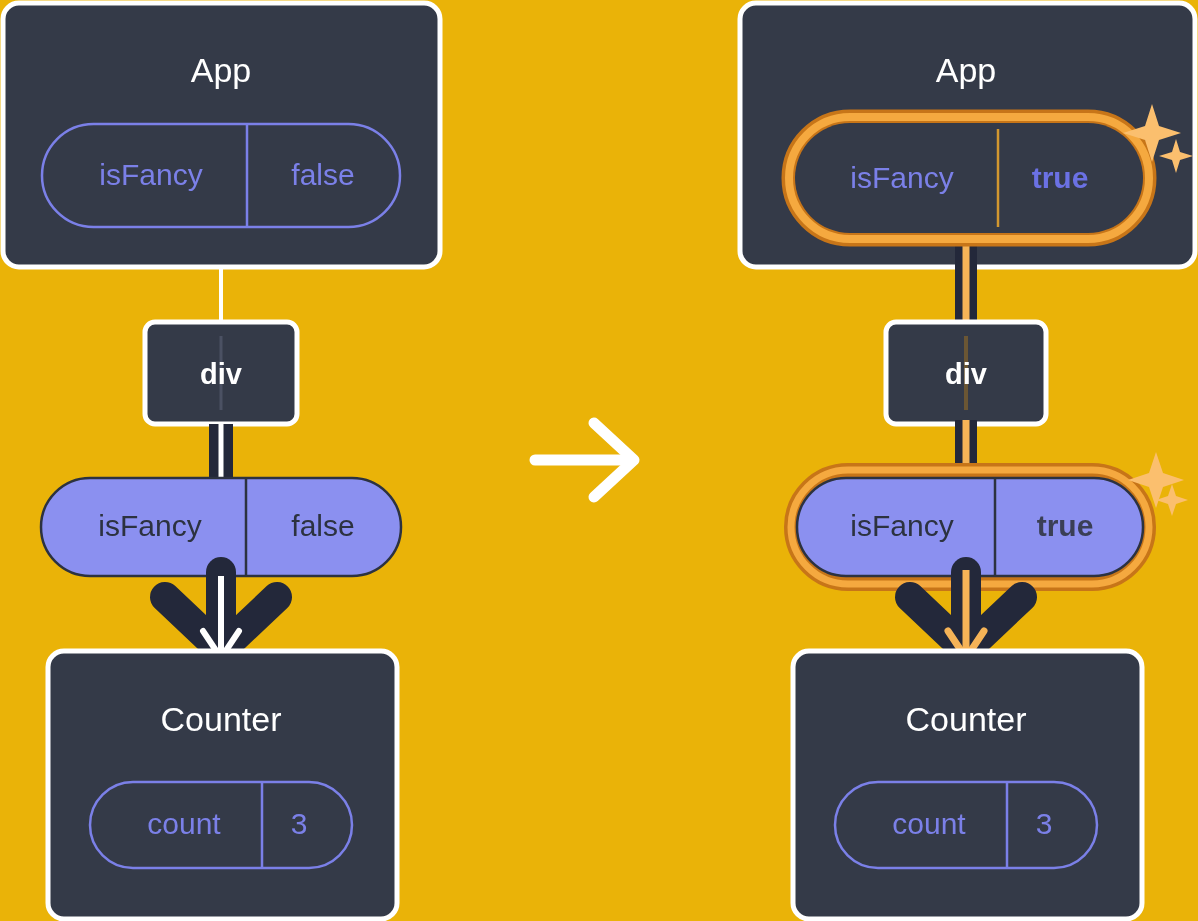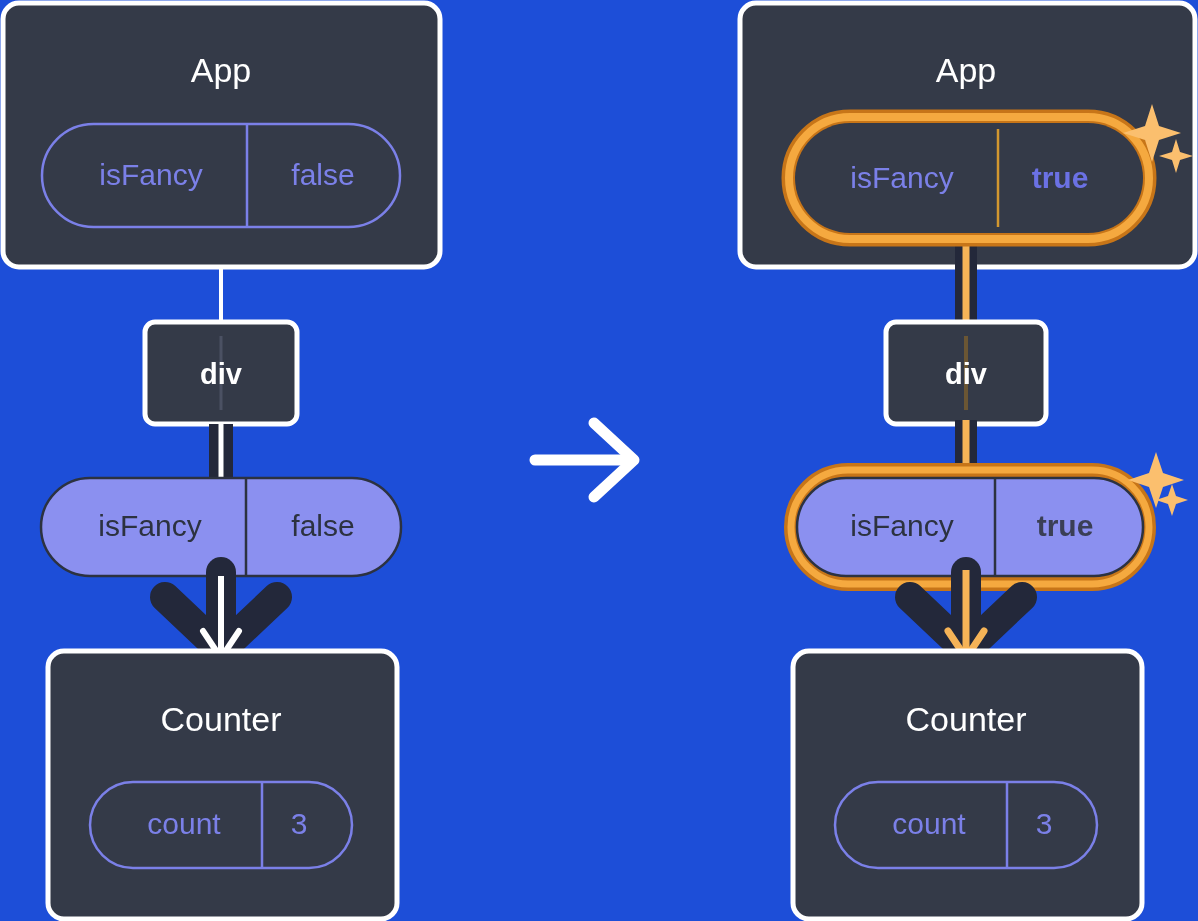--- a/index.html
+++ b/index.html
@@ -4,21 +4,21 @@
 <style>
   html, body {
     margin: 0;
     padding: 0;
     background: #4c6670;
   }
   #stage {
     position: relative;
     width: 1198px;
     height: 921px;
-    background: #1d4ed8;
+    background: #eab308;
     font-family: "Liberation Sans", sans-serif;
     overflow: hidden;
   }
   #stage svg.layer {
     position: absolute;
     left: 0;
     top: 0;
     width: 1198px;
     height: 921px;
   }

